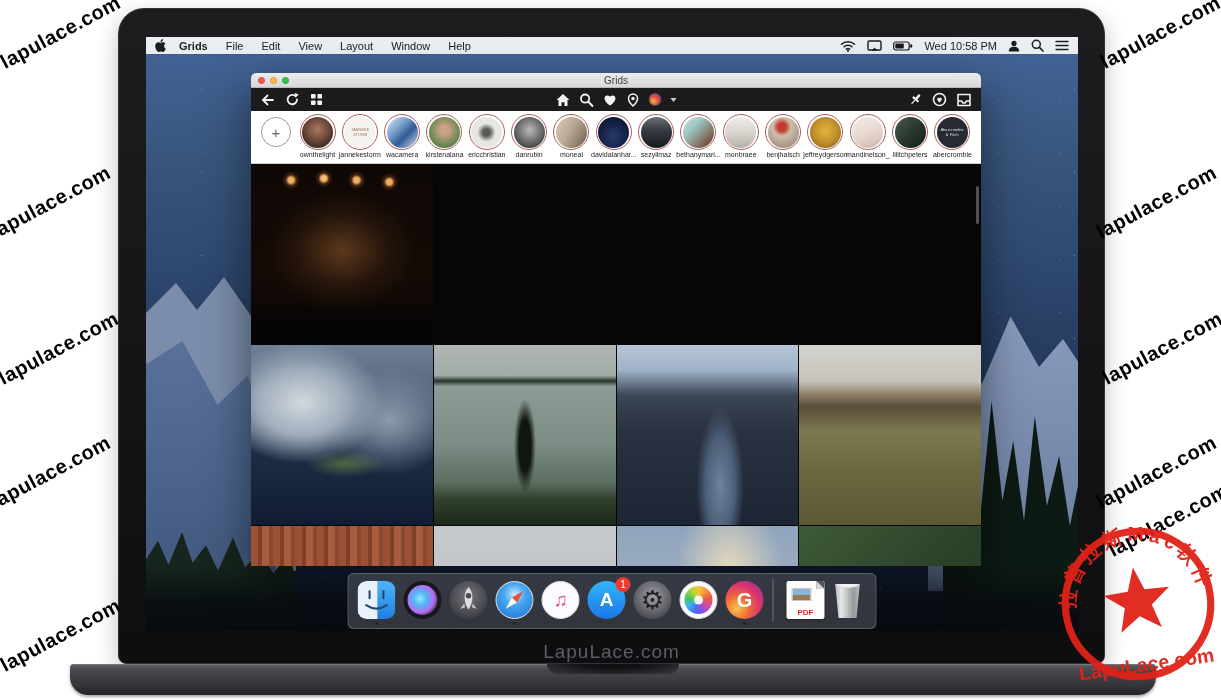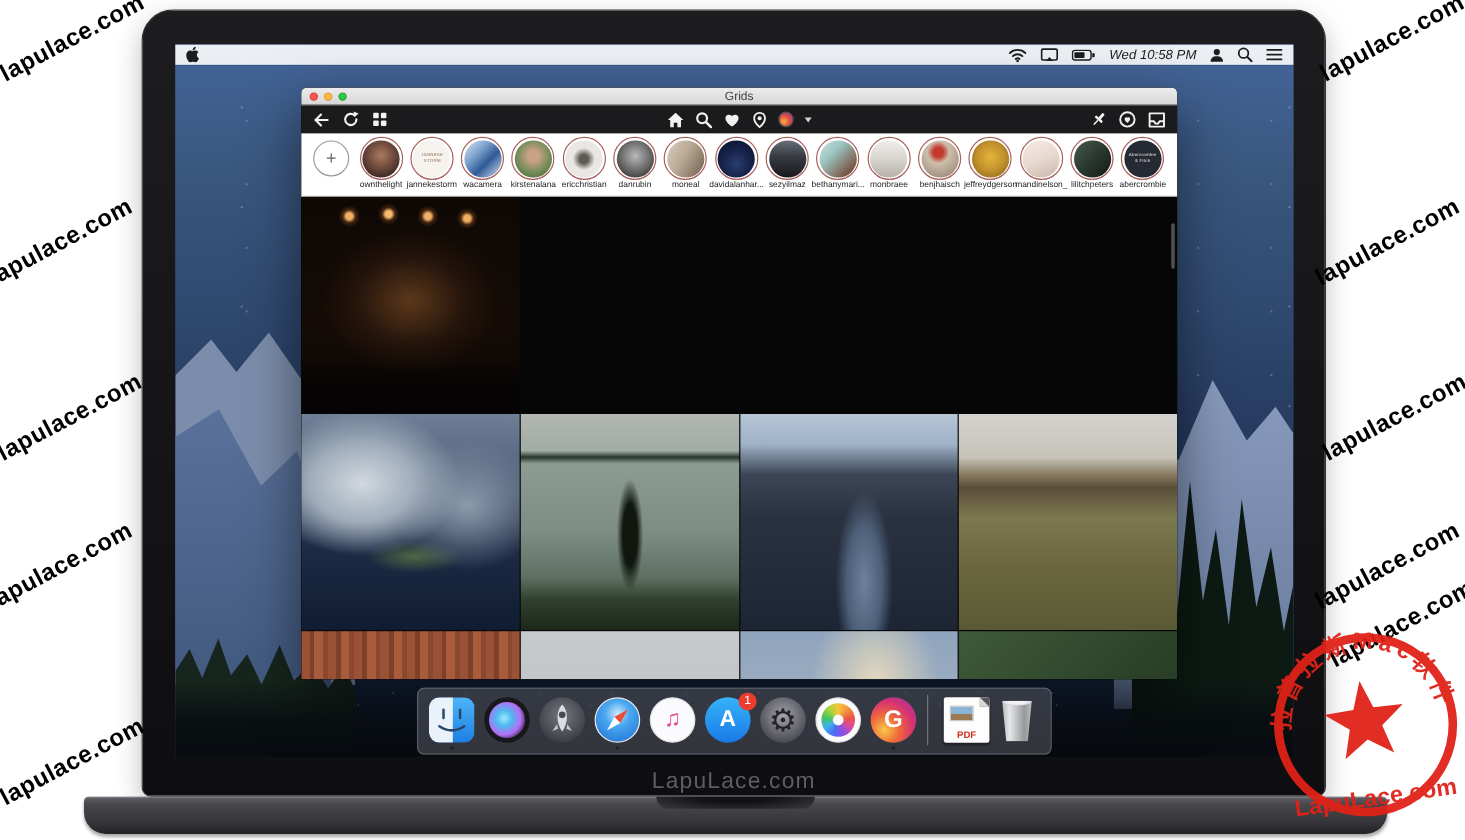--- a/index.html
+++ b/index.html
@@ -47,21 +47,21 @@
   .ground { position:absolute; left:0; bottom:0; width:100%; height:64px;
             background:linear-gradient(180deg, rgba(8,12,18,0) 0%, rgba(8,12,16,.85) 55%, #070b10 100%); }
 
   
   .menubar { position:absolute; left:0; top:0; width:100%; height:17px; z-index:5;
              background:rgba(248,249,250,.93); display:flex; align-items:center;
              font-size:11px; color:#1c1c1e; padding:0 9px; box-shadow:0 0 1px rgba(0,0,0,.4); }
   .menubar .apple { display:flex; align-items:center; margin-right:4px; }
   .menu-item { padding:0 9px; }
   .menu-item.bold { font-weight:700; }
-  .mb-right { margin-left:auto; display:flex; align-items:center; gap:11px;font-style:italic; }
+  .mb-right { margin-left:auto; display:flex; align-items:center; gap:11px; }
   .mb-right svg { display:block; }
   .mb-clock { font-size:11px; }
 
   
   .window { position:absolute; left:105px; top:36px; width:730px; height:493px; z-index:6;
             border-radius:5px 5px 0 0; overflow:hidden; box-shadow:0 18px 45px rgba(0,0,0,.5); background:#000; }
   .titlebar { height:15px; background:linear-gradient(180deg,#ececec,#d7d7d7); position:relative;
               display:flex; align-items:center; border-bottom:1px solid #b8b8b8; }
   .lights { display:flex; gap:5px; padding-left:7px; }
   .light { width:7px; height:7px; border-radius:50%; }
@@ -165,20 +165,21 @@
       <div class="mtn mtn-r-far"></div>
       <div class="mtn mtn-r-tree"></div>
       <div class="ground"></div>
 
       <div class="menubar">
         <span class="apple">
           <svg class="ico" width="11" height="13" viewBox="0 0 814 1000">
               <path fill="#1c1c1e" d="M788.1 340.9c-5.8 4.5-108.2 62.2-108.2 190.5 0 148.4 130.3 200.9 134.2 202.2-.6 3.2-20.7 71.9-68.7 141.9-42.8 61.6-87.5 123.1-155.5 123.1s-85.5-39.5-164-39.5c-76.5 0-103.7 40.8-165.9 40.8s-105.6-57-155.5-127C46.7 790.7 0 663 0 541.8c0-194.4 126.4-297.5 250.8-297.5 66.1 0 121.2 43.4 162.7 43.4 39.5 0 101.1-46 176.3-46 28.5 0 130.9 2.6 198.3 99.2zm-234-181.5c31.1-36.9 53.1-88.1 53.1-139.3 0-7.1-.6-14.3-1.9-20.1-50.6 1.9-110.8 33.7-147.1 75.8-28.5 32.4-55.1 83.6-55.1 135.5 0 7.8 1.3 15.6 1.9 18.1 3.2.6 8.4 1.3 13.6 1.3 45.4 0 102.5-30.4 135.5-71.3z"></path>
             </svg>
         </span>
+        <span><span class="menu-item bold">Grids</span><span class="menu-item">File</span><span class="menu-item">Edit</span><span class="menu-item">View</span><span class="menu-item">Layout</span><span class="menu-item">Window</span><span class="menu-item">Help</span></span>
         <span class="mb-right">
           <svg class="ico" width="16" height="12" viewBox="0 0 16 12">
               <g fill="none" stroke="#1c1c1e" stroke-width="1.5" stroke-linecap="round">
                 <path d="M1.5 4.2 A9.5 9.5 0 0 1 14.5 4.2"></path>
                 <path d="M4 6.8 A5.8 5.8 0 0 1 12 6.8"></path>
                 <path d="M6.4 9.2 A2.5 2.5 0 0 1 9.6 9.2"></path>
               </g>
               <circle cx="8" cy="10.8" r="1.1" fill="#1c1c1e"></circle>
             </svg>
           <svg class="ico" width="15" height="12" viewBox="0 0 15 12">

